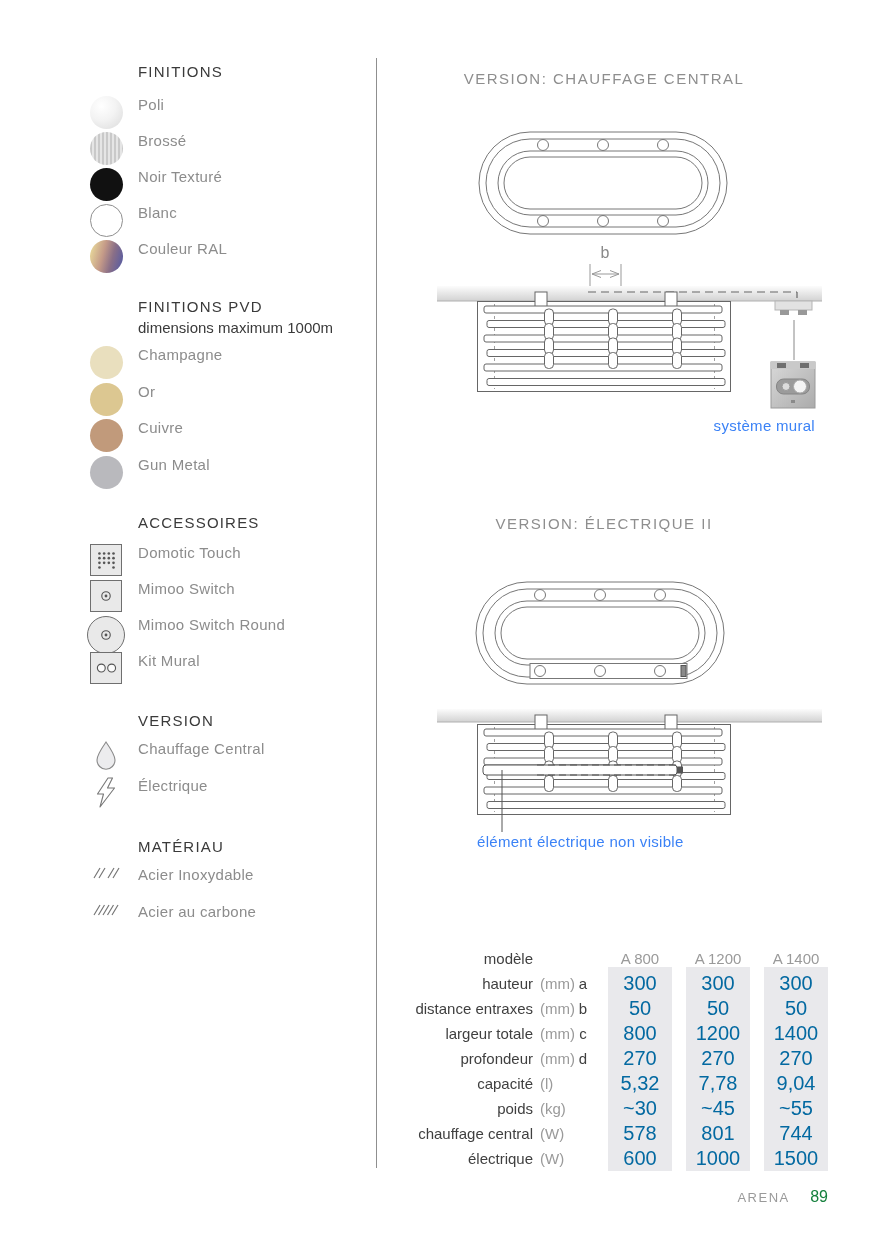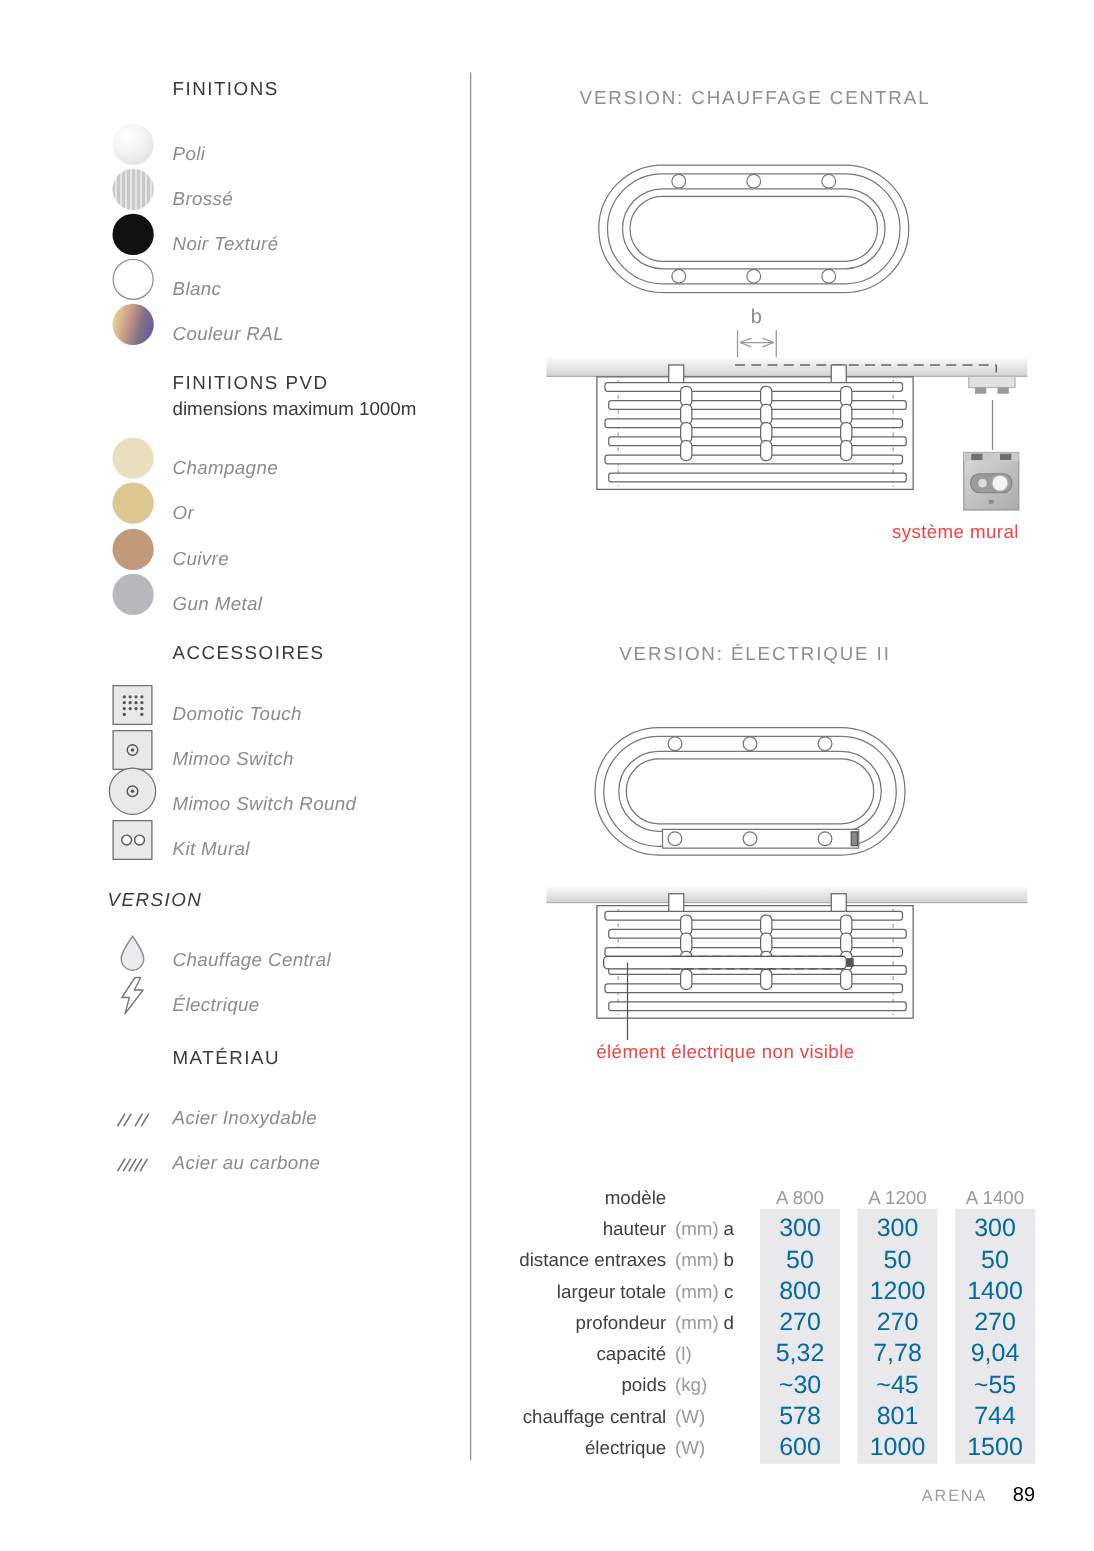--- a/index.html
+++ b/index.html
@@ -5,51 +5,51 @@
   html,body{margin:0;padding:0;background:#fff;}
   #page{
     position:relative;width:875px;height:1241px;background:#ffffff;
     font-family:"Liberation Sans",sans-serif;overflow:hidden;
   }
   .abs{position:absolute;}
   
   .side-section{position:absolute;left:86px;width:290px;}
   .side-title{font-size:15px;color:#3a3a3a;letter-spacing:1.2px;}
   .side-sub{font-size:15px;color:#3a3a3a;margin-top:4px;}
-  .side-row{display:flex;align-items:flex-end;font-style:italic;}
+  .side-row{display:flex;align-items:flex-start;}
   .icon-cell{width:40px;display:flex;justify-content:center;align-items:center;}
   .side-label{font-size:15px;color:#8c8c8c;margin-left:12px;letter-spacing:.3px;}
   .swatch{width:33px;height:33px;border-radius:50%;}
   .sw-poli{background:radial-gradient(circle at 35% 30%, #ffffff 0%, #f3f3f3 45%, #dadada 100%);}
   .sw-brosse{background:repeating-linear-gradient(90deg,#c9c9c9 0 2px,#e5e5e5 2px 4px);}
   .sw-noir{background:#111111;}
   .sw-blanc{background:#ffffff;border:1px solid #8f8f8f;width:31px;height:31px;}
   .sw-ral{background:linear-gradient(105deg,#efe49e 0%,#c49a88 40%,#8a6f87 65%,#5c5d9f 92%);}
   .acc-box{width:32px;height:32px;background:#e9e9e9;border:1px solid #6f6f6f;box-sizing:border-box;
            display:flex;align-items:center;justify-content:center;}
   .acc-round{border-radius:50%;width:38px;height:38px;}
   
   .main-title{position:absolute;left:437px;width:334px;text-align:center;
               font-size:15px;color:#8e8e8e;letter-spacing:1.5px;}
-  .note{position:absolute;font-size:15px;color:#ef4444;letter-spacing:.3px;}
+  .note{position:absolute;font-size:15px;color:#3b82f6;letter-spacing:.3px;}
   
   #spec-table{position:absolute;left:400px;top:946px;width:428px;}
   .stripe{position:absolute;top:21px;width:64px;height:204px;background:#e9e9ec;}
   .t-row{position:relative;display:flex;height:25px;line-height:25px;font-size:15px;}
   .t-label{width:133px;text-align:right;color:#3f3f3f;}
   .t-unit{width:35px;margin-left:7px;text-align:left;color:#9a9a9a;}
   .t-letter{width:16px;text-align:center;color:#3f3f3f;}
   .t-val{width:64px;text-align:center;color:#0369a1;font-size:20px;}
   .t-val.first{margin-left:17px;}
   .t-val.next{margin-left:14px;}
   .t-head{color:#9a9a9a !important;font-size:15px;}
   
   #footer{position:absolute;left:560px;top:1188px;width:268px;text-align:right;}
   #footer .brand{font-size:13px;color:#9a9a9a;letter-spacing:1.5px;}
-  #footer .pageno{font-size:16px;color:#000000;margin-left:16px;}
+  #footer .pageno{font-size:16px;color:#15803d;margin-left:16px;}
   #divider{position:absolute;left:376px;top:58px;width:1px;height:1110px;background:#8f8f8f;}
 </style>
 </head>
 <body>
 
 <div id="page">
 
   <div id="divider"></div>
 
   <div class="side-section" style="top:63px;">
@@ -177,21 +177,21 @@
           <circle cx="11" cy="16" r="4.2" fill="#fbfbfb" stroke="#555" stroke-width="1.2"></circle>
           <circle cx="22" cy="16" r="4.2" fill="#fbfbfb" stroke="#555" stroke-width="1.2"></circle>
             </svg>
           </span>
       </span>
       <span class="side-label">Kit Mural</span>
     </div>
   </div>
 
   <div class="side-section" style="top:712px;">
-    <div class="side-title" style="font-style:italic;">VERSION</div>
+    <div class="side-title" style="margin-left:52px;">VERSION</div>
   </div>
   <div class="side-section" style="top:740px;">
     <div class="side-row" style="height:36.5px;">
       <span class="icon-cell">
         <svg width="26" height="30" viewBox="0 0 26 30">
           <path d="M13 2 C13 2 4 15 4 20 a9 9.2 0 0 0 18 0 C22 15 13 2 13 2 Z" fill="#ececee" stroke="#8a8a8a" stroke-width="1.1"></path>
           </svg>
       </span>
       <span class="side-label">Chauffage Central</span>
     </div>

